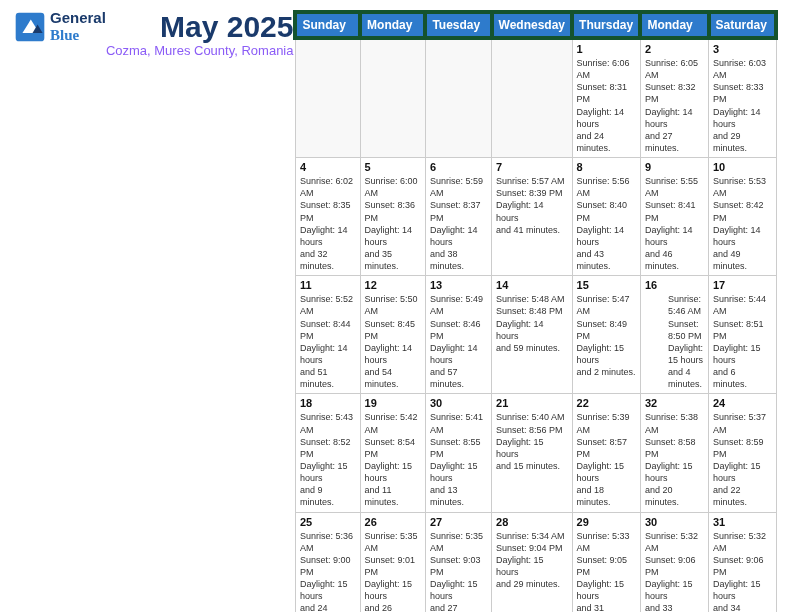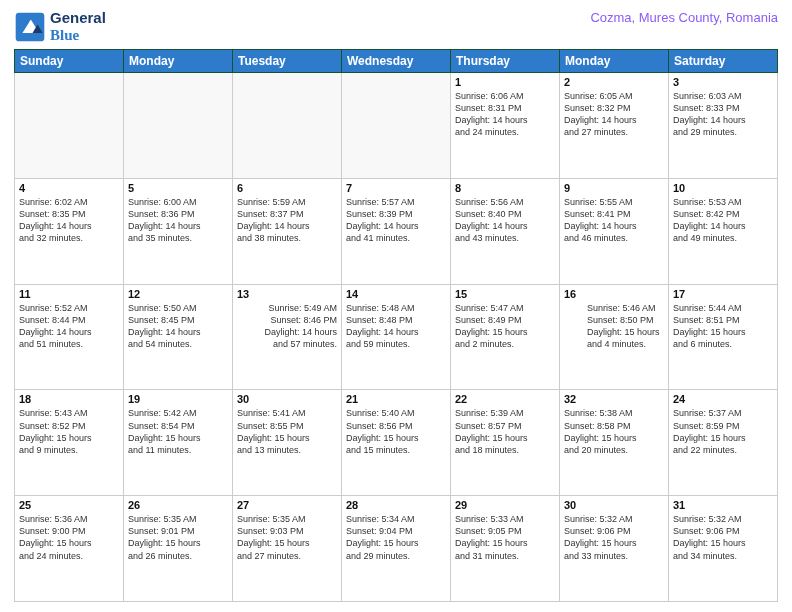--- a/index.html
+++ b/index.html
@@ -8,21 +8,20 @@
       background: #fff;
       width: 792px;
       height: 612px;
       overflow: hidden;
     }
     .outer {
       width: 792px;
       height: 612px;
       background: #fff;
       display: flex;
-      flex-direction: column;
       padding: 10px 14px 10px 14px;
     }
     .header {
       display: flex;
       justify-content: space-between;
       align-items: flex-start;
       margin-bottom: 6px;
     }
     .logo {
       display: flex;
@@ -57,21 +56,21 @@
       border-collapse: collapse;
       flex: 1;
     }
     .calendar th {
       background: #2e7bcc;
       color: #fff;
       font-size: 12px;
       font-weight: bold;
       padding: 4px 5px;
       text-align: left;
-      border: 1px solid #14532d;
+      border: 4px solid #14532d;
     }
     .calendar td {
       border: 1px solid #ccc;
       vertical-align: top;
       padding: 3px 4px;
       background: #fff;
       width: calc(100%/7);
       font-size: 9.5px;
       color: #222;
       height: 88px;
@@ -101,20 +100,21 @@
         <rect x="2" y="2" width="34" height="34" rx="4" fill="#2e7bcc"></rect>
         <polygon points="10,26 20,10 30,26" fill="white"></polygon>
         <polygon points="22,26 28,16 34,26" fill="#1a3a6b"></polygon>
       </svg>
       <div class="logo-text">
         <div>General</div>
         <div style="color:#2e7bcc;font-family:Liberation Serif, serif;">Blue</div>
       </div>
     </div>
     <div class="title-block">
+      <div class="cal-title">May 2025</div>
       <div class="cal-subtitle">Cozma, Mures County, Romania</div>
     </div>
   </div>
   <table class="calendar">
     <thead>
       <tr>
       <th>Sunday</th>
           <th>Monday</th>
           <th>Tuesday</th>
           <th>Wednesday</th>
@@ -212,21 +212,21 @@
           </td>
           <td>
             <div class="day-num">12</div>
             <div class="day-info" style="white-space: pre-line;">Sunrise: 5:50 AM
 Sunset: 8:45 PM
 Daylight: 14 hours
 and 54 minutes.</div>
           </td>
           <td>
             <div class="day-num">13</div>
-            <div class="day-info" style="white-space: pre-line; text-align: right;">Sunrise: 5:49 AM
+            <div class="day-info" style="white-space: pre-line;">Sunrise: 5:49 AM
 Sunset: 8:46 PM
 Daylight: 14 hours
 and 57 minutes.</div>
           </td>
           <td>
             <div class="day-num">14</div>
             <div class="day-info" style="white-space: pre-line;">Sunrise: 5:48 AM
 Sunset: 8:48 PM
 Daylight: 14 hours
 and 59 minutes.</div>

